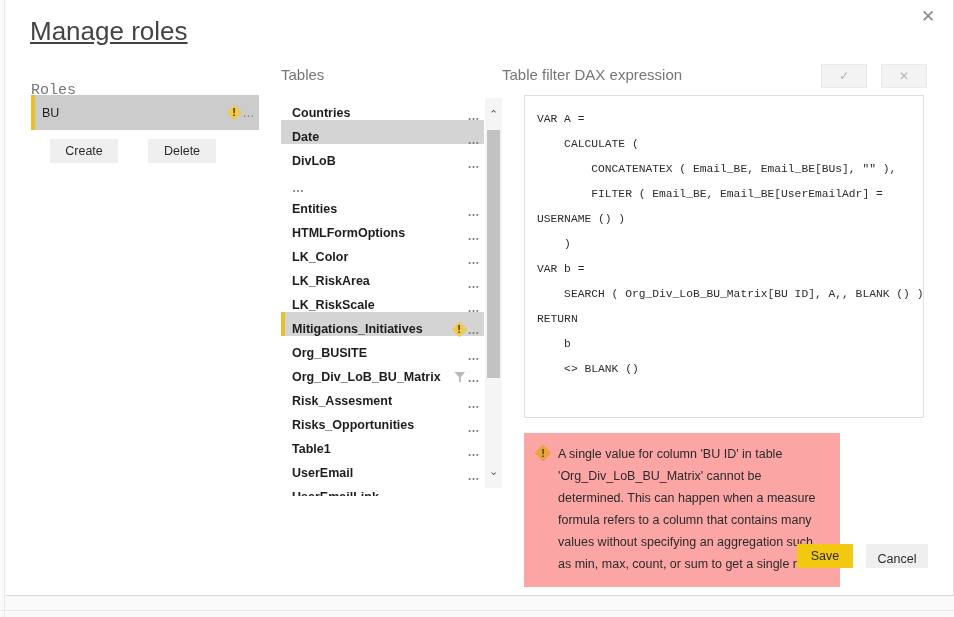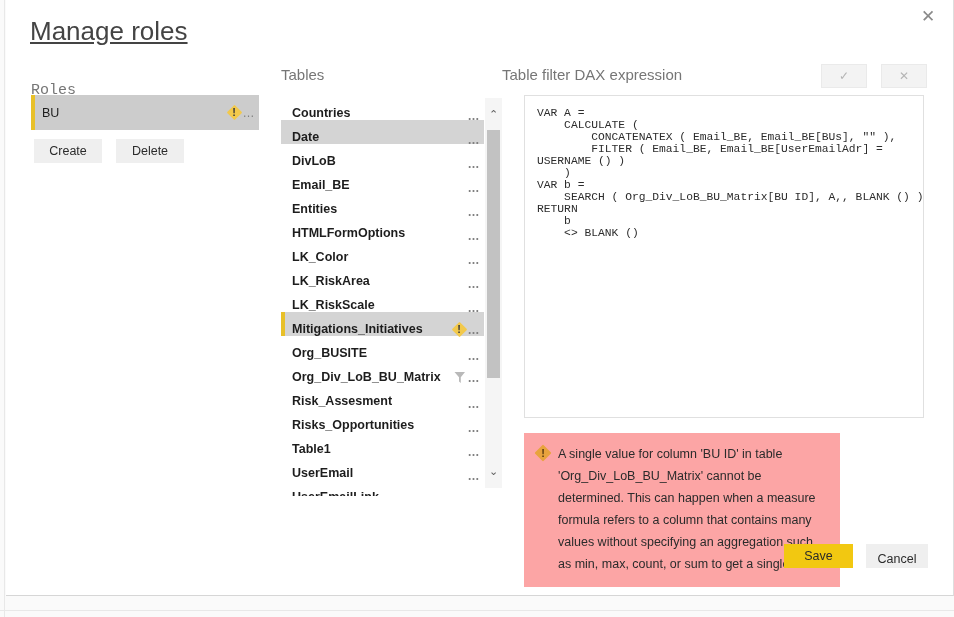--- a/index.html
+++ b/index.html
@@ -160,20 +160,21 @@
   .std-btn {
     width: 68px;
     height: 24px;
     background: #efefef;
     border: 1px solid #efefef;
     font-family: "Liberation Sans", sans-serif;
     font-size: 12.5px;
     color: #2b2b2b;
     cursor: pointer;
     padding: 0;
+    margin-left: 16px;
   }
 
   
   #tables-label { left: 275px; top: 66px; }
 
   .tables-panel {
     position: absolute;
     left: 275px;
     top: 96px;
     width: 220px;
@@ -285,21 +286,21 @@
     border: 1px solid #e0e0e0;
     background: #ffffff;
     box-sizing: border-box;
     overflow: hidden;
   }
   .dax-text {
     margin: 0;
     padding: 11px 12px;
     font-family: "Liberation Mono", monospace;
     font-size: 11.3px;
-    line-height: 12px;
+    line-height: 25px;
     color: #2c2c2c;
     white-space: pre;
     tab-size: 4;
   }
 
   .error-box {
     position: absolute;
     left: 518px;
     top: 433px;
     width: 316px;
@@ -345,21 +346,21 @@
 
   
   .footer-buttons {
     position: absolute;
     right: 25px;
     bottom: 27px;
     display: flex;
     gap: 13px;
   }
   .save-btn {
-    width: 69px;
+    width: 56px;
     height: 24px;
     background: #f2c811;
     border: none;
     font-family: "Liberation Sans", sans-serif;
     font-size: 12.5px;
     color: #2b2b2b;
     cursor: pointer;
     padding: 0;
   }
   .cancel-btn {
@@ -421,21 +422,20 @@
             <span class="ellipsis">…</span>
           </span>
         </div>
         <div class="table-item">
           <span class="tname">DivLoB</span>
           <span class="ticons">
             <span class="ellipsis">…</span>
           </span>
         </div>
         <div class="table-item">
-          <span class="tname">Email_BE</span>
           <span class="ticons">
             <span class="ellipsis">…</span>
           </span>
         </div>
         <div class="table-item">
           <span class="tname">Entities</span>
           <span class="ticons">
             <span class="ellipsis">…</span>
           </span>
         </div>

